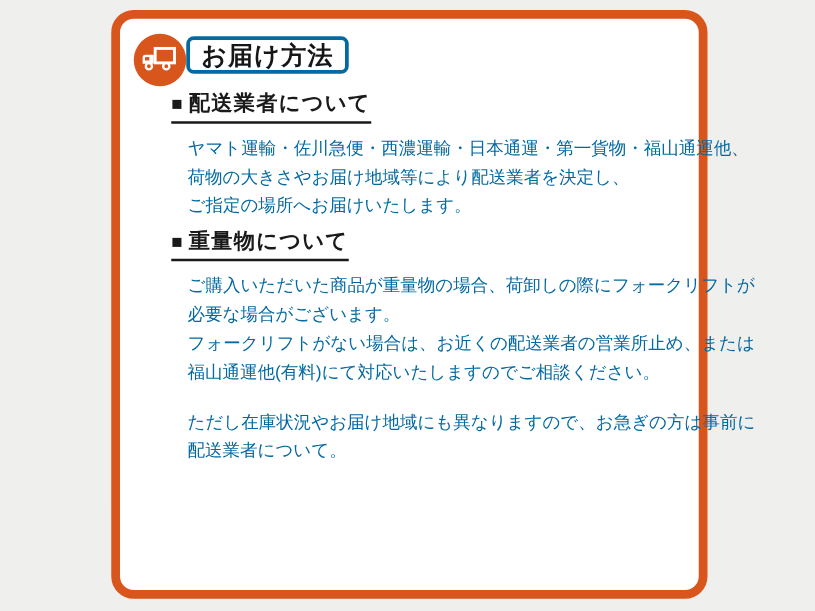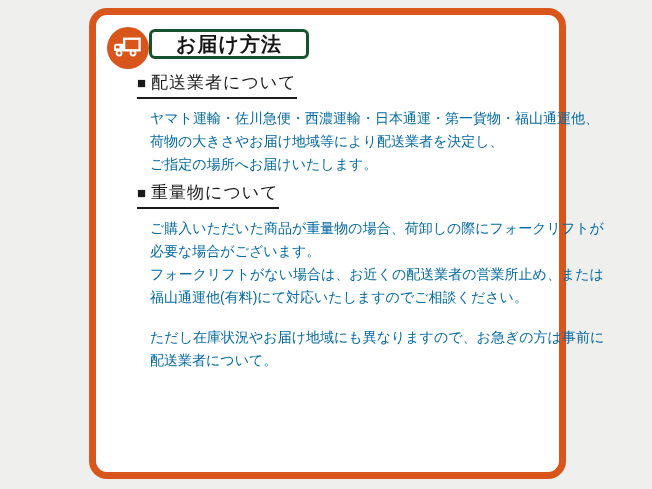--- a/index.html
+++ b/index.html
@@ -30,40 +30,40 @@
     width: 42px; height: 42px;
     border-radius: 50%;
     background: #d8551c;
     display: flex; align-items: center; justify-content: center;
   }
   .truck-circle svg { display: block; }
   .title-box {
     position: absolute;
     left: 53px; top: 14px;
     height: 30px;
-    border: 3px solid #14532d;
+    border: 3px solid #0369a1;
     border-radius: 6px;
     background: #ffffff;
     display: inline-flex; align-items: center;
-    padding: 0 24px;
+    padding: 0 9px;
     font-size: 20px;
     font-weight: 700;
     color: #161616;
     letter-spacing: 1px;
     white-space: nowrap;
   }
   
   .section { position: absolute; left: 41px; }
   .sec-1 { top: 56px; }
   .sec-2 { top: 166px; }
   .sec-3 { top: 303px; }
   .sec-head {
     display: inline-block;
     font-size: 17px;
-    font-weight: 400;
+    font-weight: 700;
     color: #1a1a1a;
     border-bottom: 2px solid #1a1a1a;
     padding-bottom: 3px;
     white-space: nowrap;
     letter-spacing: 1px;
   }
   .sec-head .bullet { font-size: 15px; margin-right: 4px; }
   .sec-body {
     margin-top: 8px;
     margin-left: 13px;

